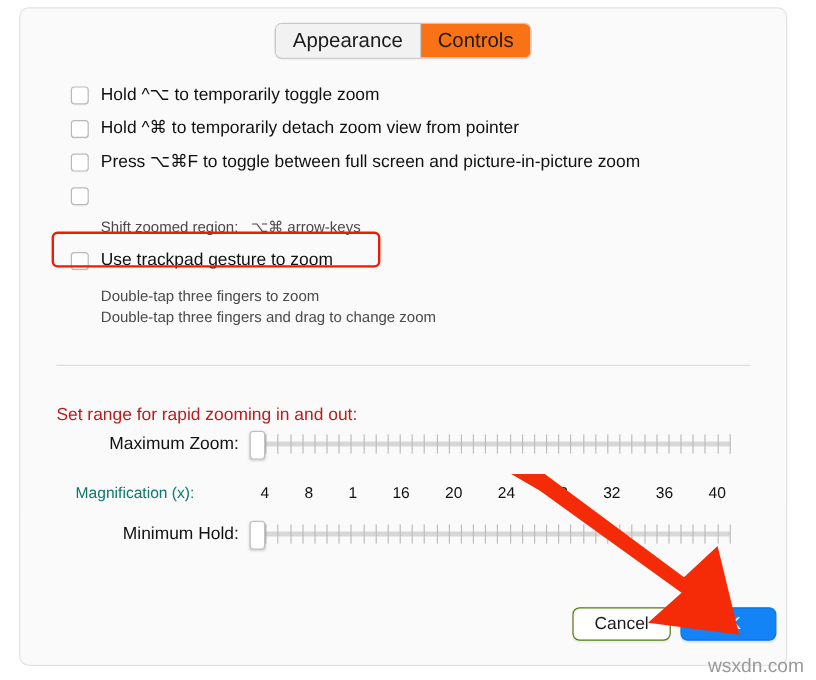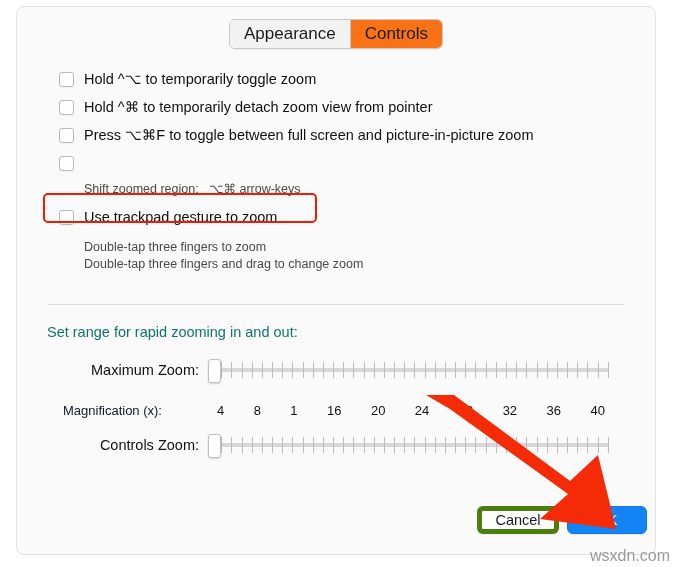--- a/index.html
+++ b/index.html
@@ -117,23 +117,23 @@
     left: 30px;
     top: 297px;
     width: 578px;
     height: 1px;
     background: #dcdcdc;
   }
 
   .section-title {
     position: absolute;
     left: 30px;
-    top: 317px;
+    top: 331px;
     font-size: 14.5px;
-    color: #0f766e;
+    color: #b91c1c;
   }
 
   
   .slider-row {
     position: absolute;
     left: 0;
     width: 100%;
     display: flex;
     align-items: center;
   }
@@ -171,21 +171,21 @@
     height: 22px;
     background: #ffffff;
     border: 1px solid #c0c0c0;
     border-radius: 3px;
     top: -9px;
     box-shadow: 0 1px 2px rgba(0,0,0,0.16);
   }
   .mag-label {
     position: absolute;
     font-size: 13px;
-    color: #0f172a;
+    color: #0f766e;
     text-align: center;
   }
   .mag-scale {
     position: absolute;
     top: 396px;
     left: 200px;
     width: 388px;
     display: flex;
     justify-content: space-between;
     font-size: 13px;
@@ -202,21 +202,21 @@
     align-items: center;
     justify-content: center;
     box-sizing: border-box;
     cursor: default;
   }
   .btn-cancel {
     right: 96px;
     bottom: 20px;
     width: 82px;
     background: #ffffff;
-    border: 5px solid #4d7c0f;
+    border: 1px solid #4d7c0f;
     color: #1b1b1b;
     box-shadow: 0 1px 1px rgba(0,0,0,0.05);
   }
   .btn-ok {
     right: 8px;
     bottom: 20px;
     width: 80px;
     background: #1383f5;
     border: 1px solid #0f78e4;
     color: #ffffff;
@@ -345,21 +345,21 @@
       <div>16</div>
       <div>20</div>
       <div>24</div>
       <div>28</div>
       <div>32</div>
       <div>36</div>
       <div>40</div>
     </div>
 
   <div class="slider-row" style="top:430px;">
-    <div class="slider-label" style="width:168px; margin-left:14px;">Controls Zoom:</div>
+    <div class="slider-label" style="width:168px; margin-left:14px;">Minimum Hold:</div>
     <div class="track" style="width:398px;">
       <div class="ticks" id="ticks-min">
           <span></span>
           <span></span>
           <span></span>
           <span></span>
           <span></span>
           <span></span>
           <span></span>
           <span></span>

